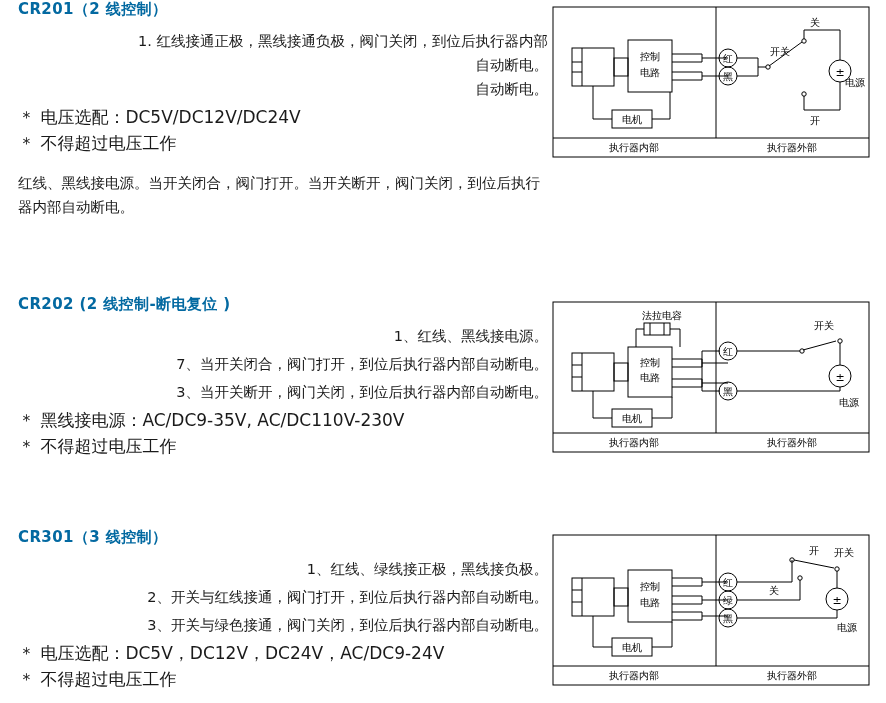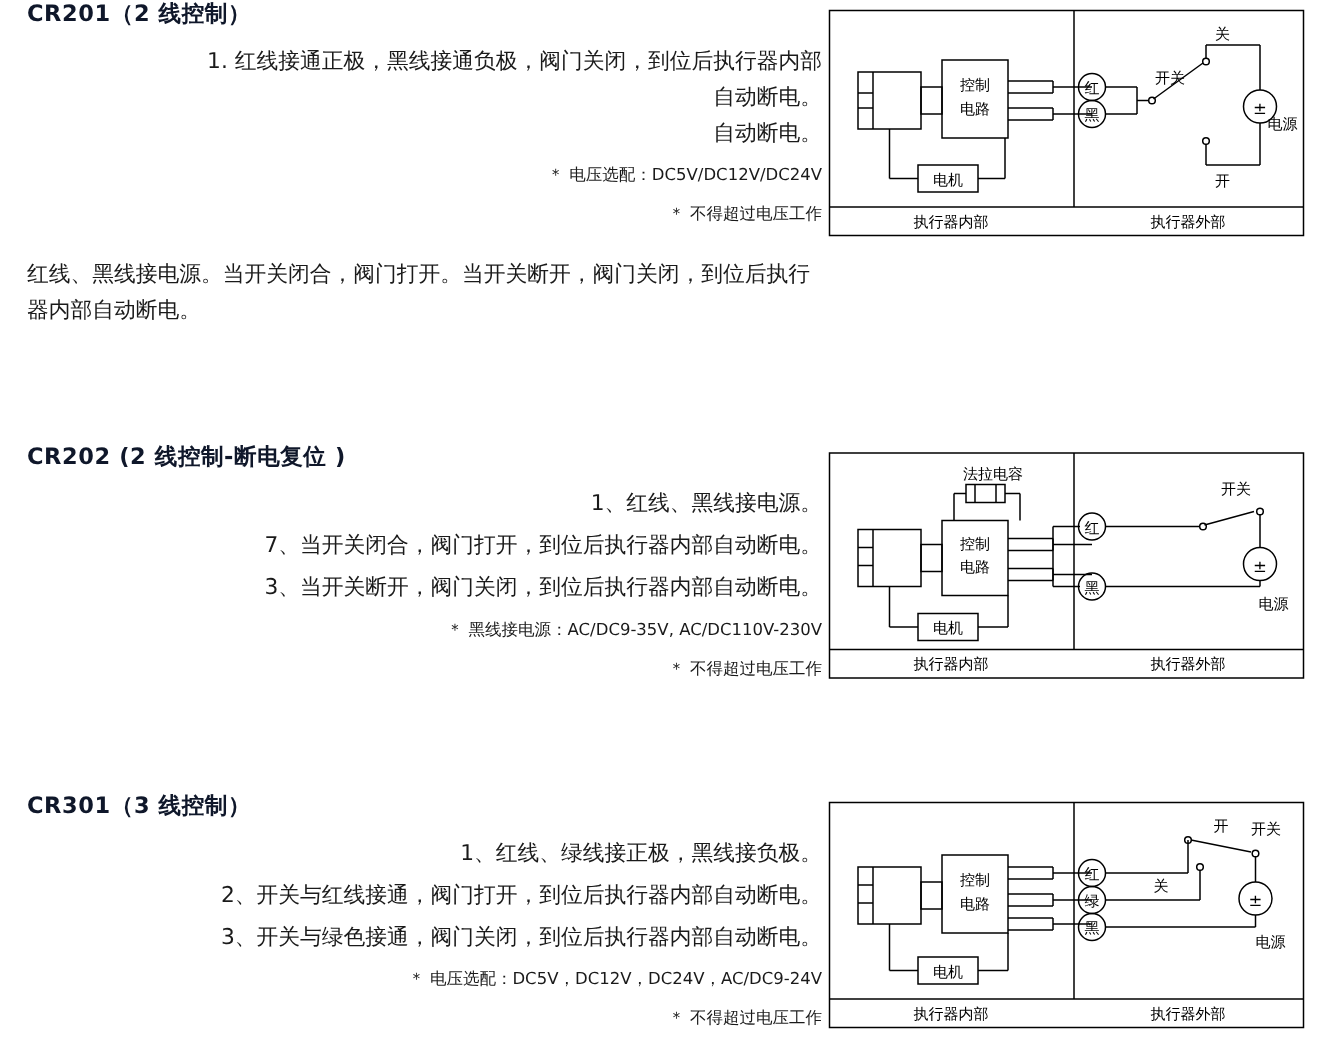--- a/index.html
+++ b/index.html
@@ -28,36 +28,35 @@
     position: absolute;
     left: 18px;
     top: 0;
     width: 530px;
   }
   .sec-title {
     font-size: 15px;
     font-weight: bold;
     letter-spacing: 0.4px;
     margin: 0 0 10px 0;
-    color: #0f172a;
+    color: #0369a1;
   }
   .line {
     font-size: 14.5px;
     line-height: 24px;
     margin: 0 0 4px 0;
     color: #1a1a1a;
     white-space: pre-wrap;
     text-align: right;
   }
   .line.sub { padding-left: 22px; margin-top: -4px; }
   .note {
-    font-size: 11px;
+    font-size: 17px;
     line-height: 24px;
     margin: 0 0 2px 0;
-    text-align: right;
   }
   .summary {
     font-size: 14.5px;
     line-height: 24px;
     margin-top: 16px;
   }
 
   .diagram-wrap {
     position: absolute;
     top: 6px;

